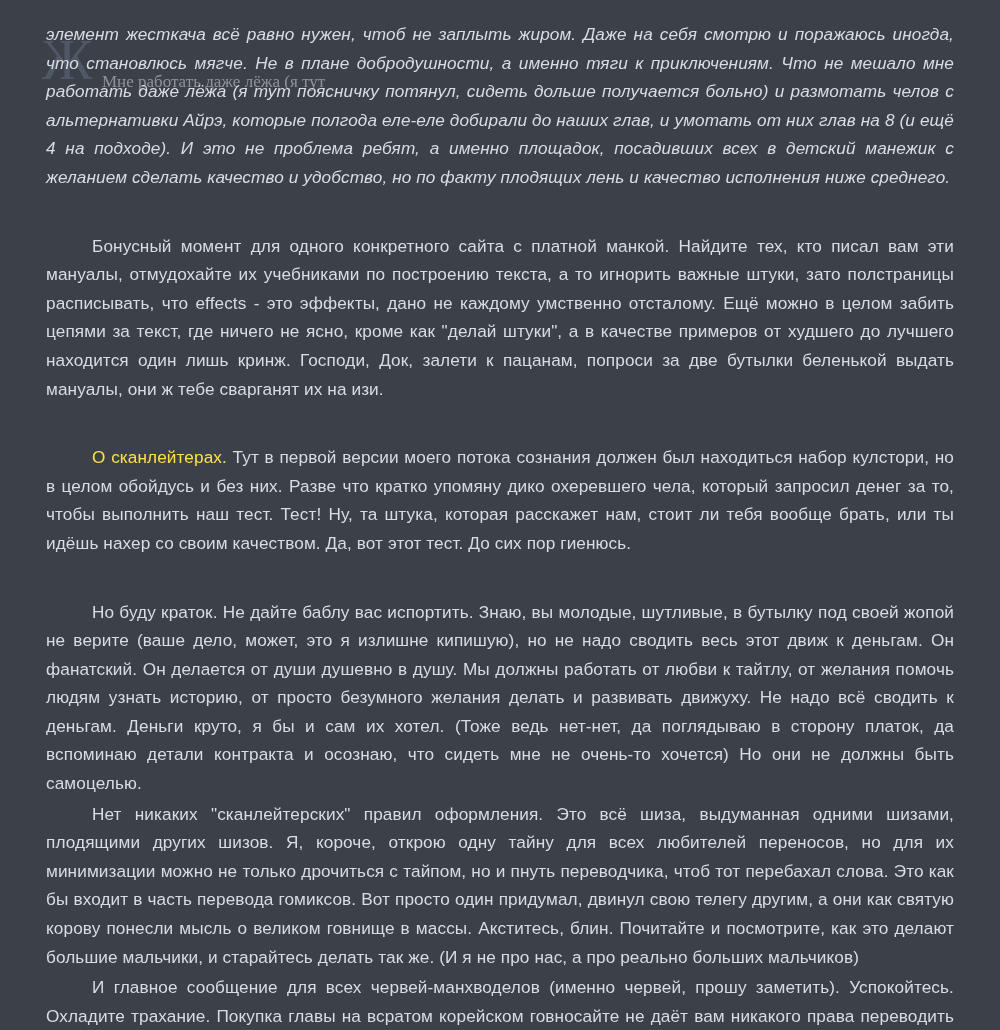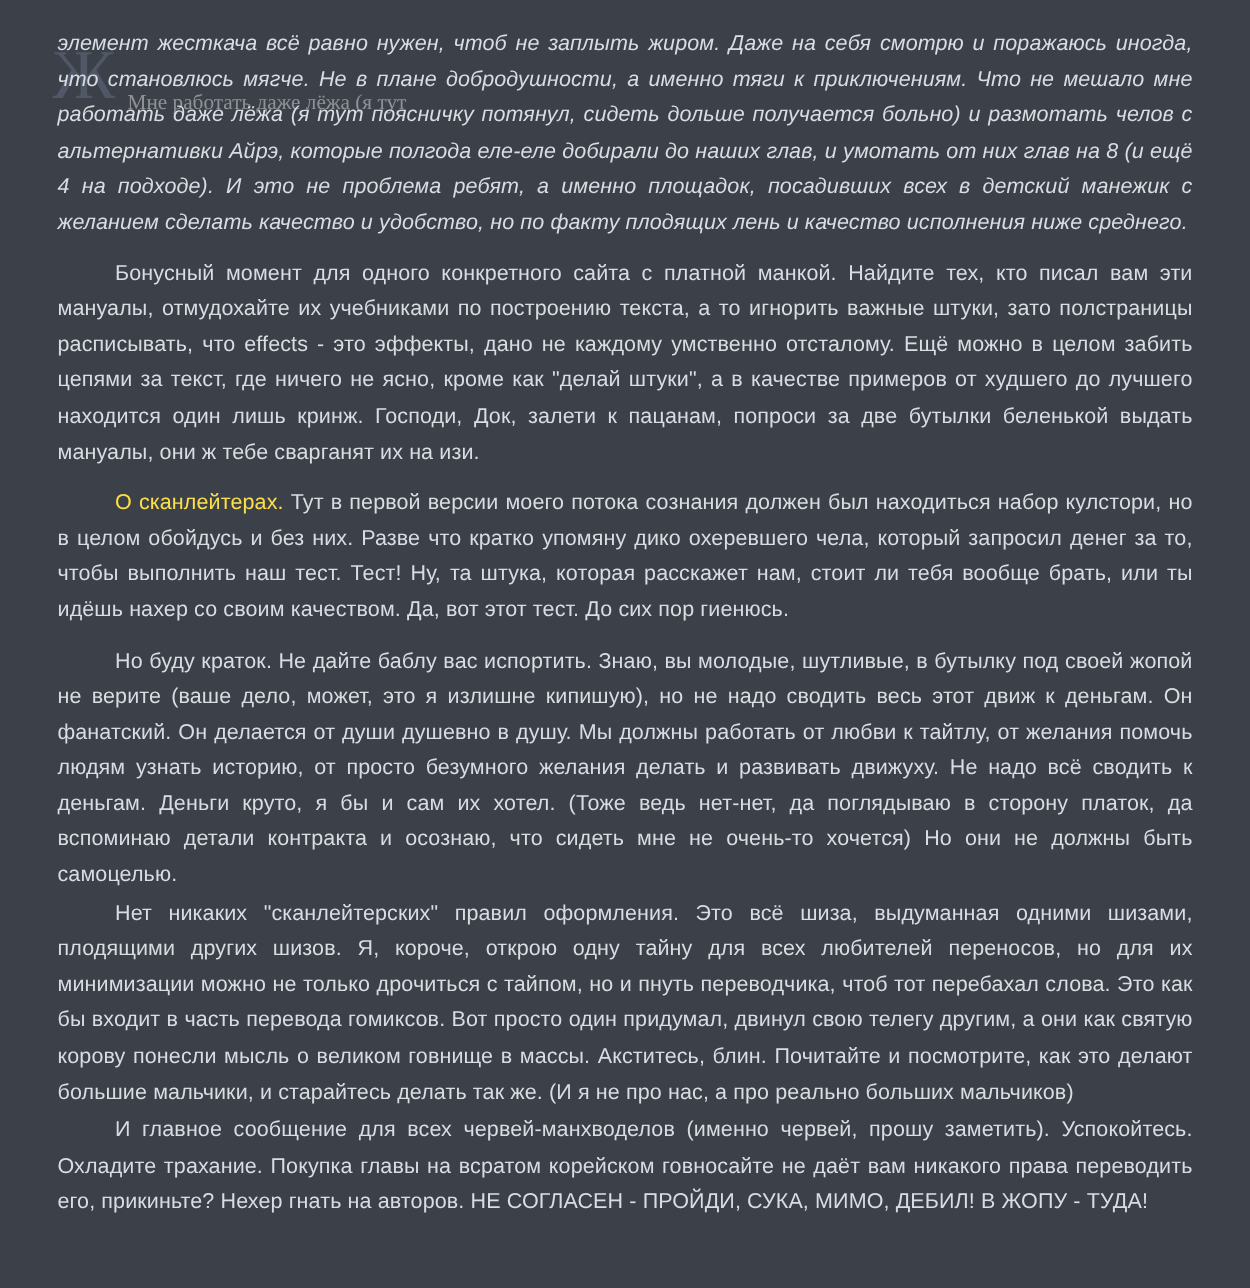--- a/index.html
+++ b/index.html
@@ -68,21 +68,21 @@
     letter-spacing: 0.1px;
   }
   p.first {
     padding-top: 20px;
     font-style: italic;
   }
   p.indent {
     text-indent: 46px;
   }
   .gap-large {
-    margin-top: 12px;
+    margin-top: 40px;
   }
   .gap-small {
     margin-top: 2px;
   }
   .accent {
     color: #fde047;
   }
 </style>
 </head>
 <body>

